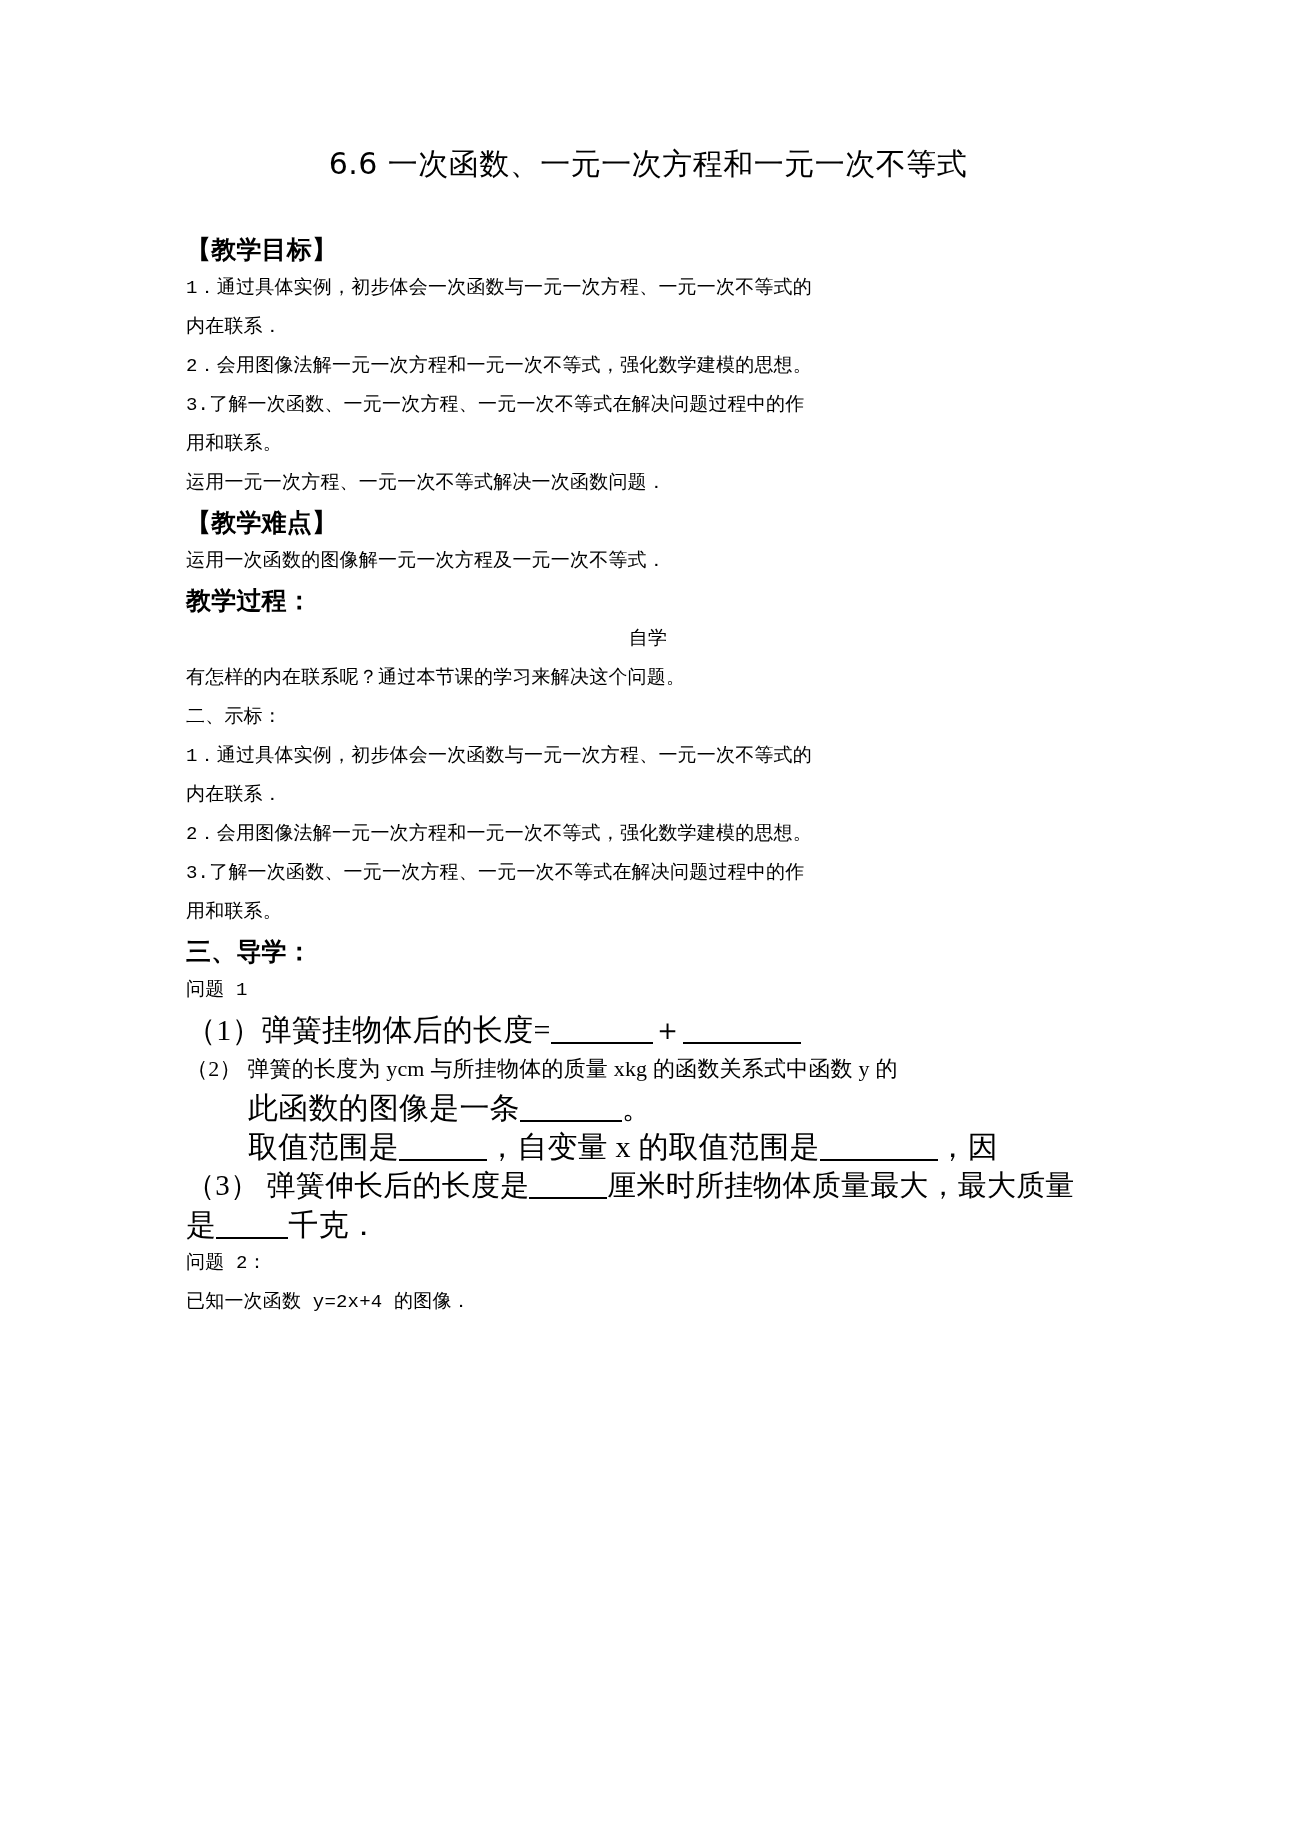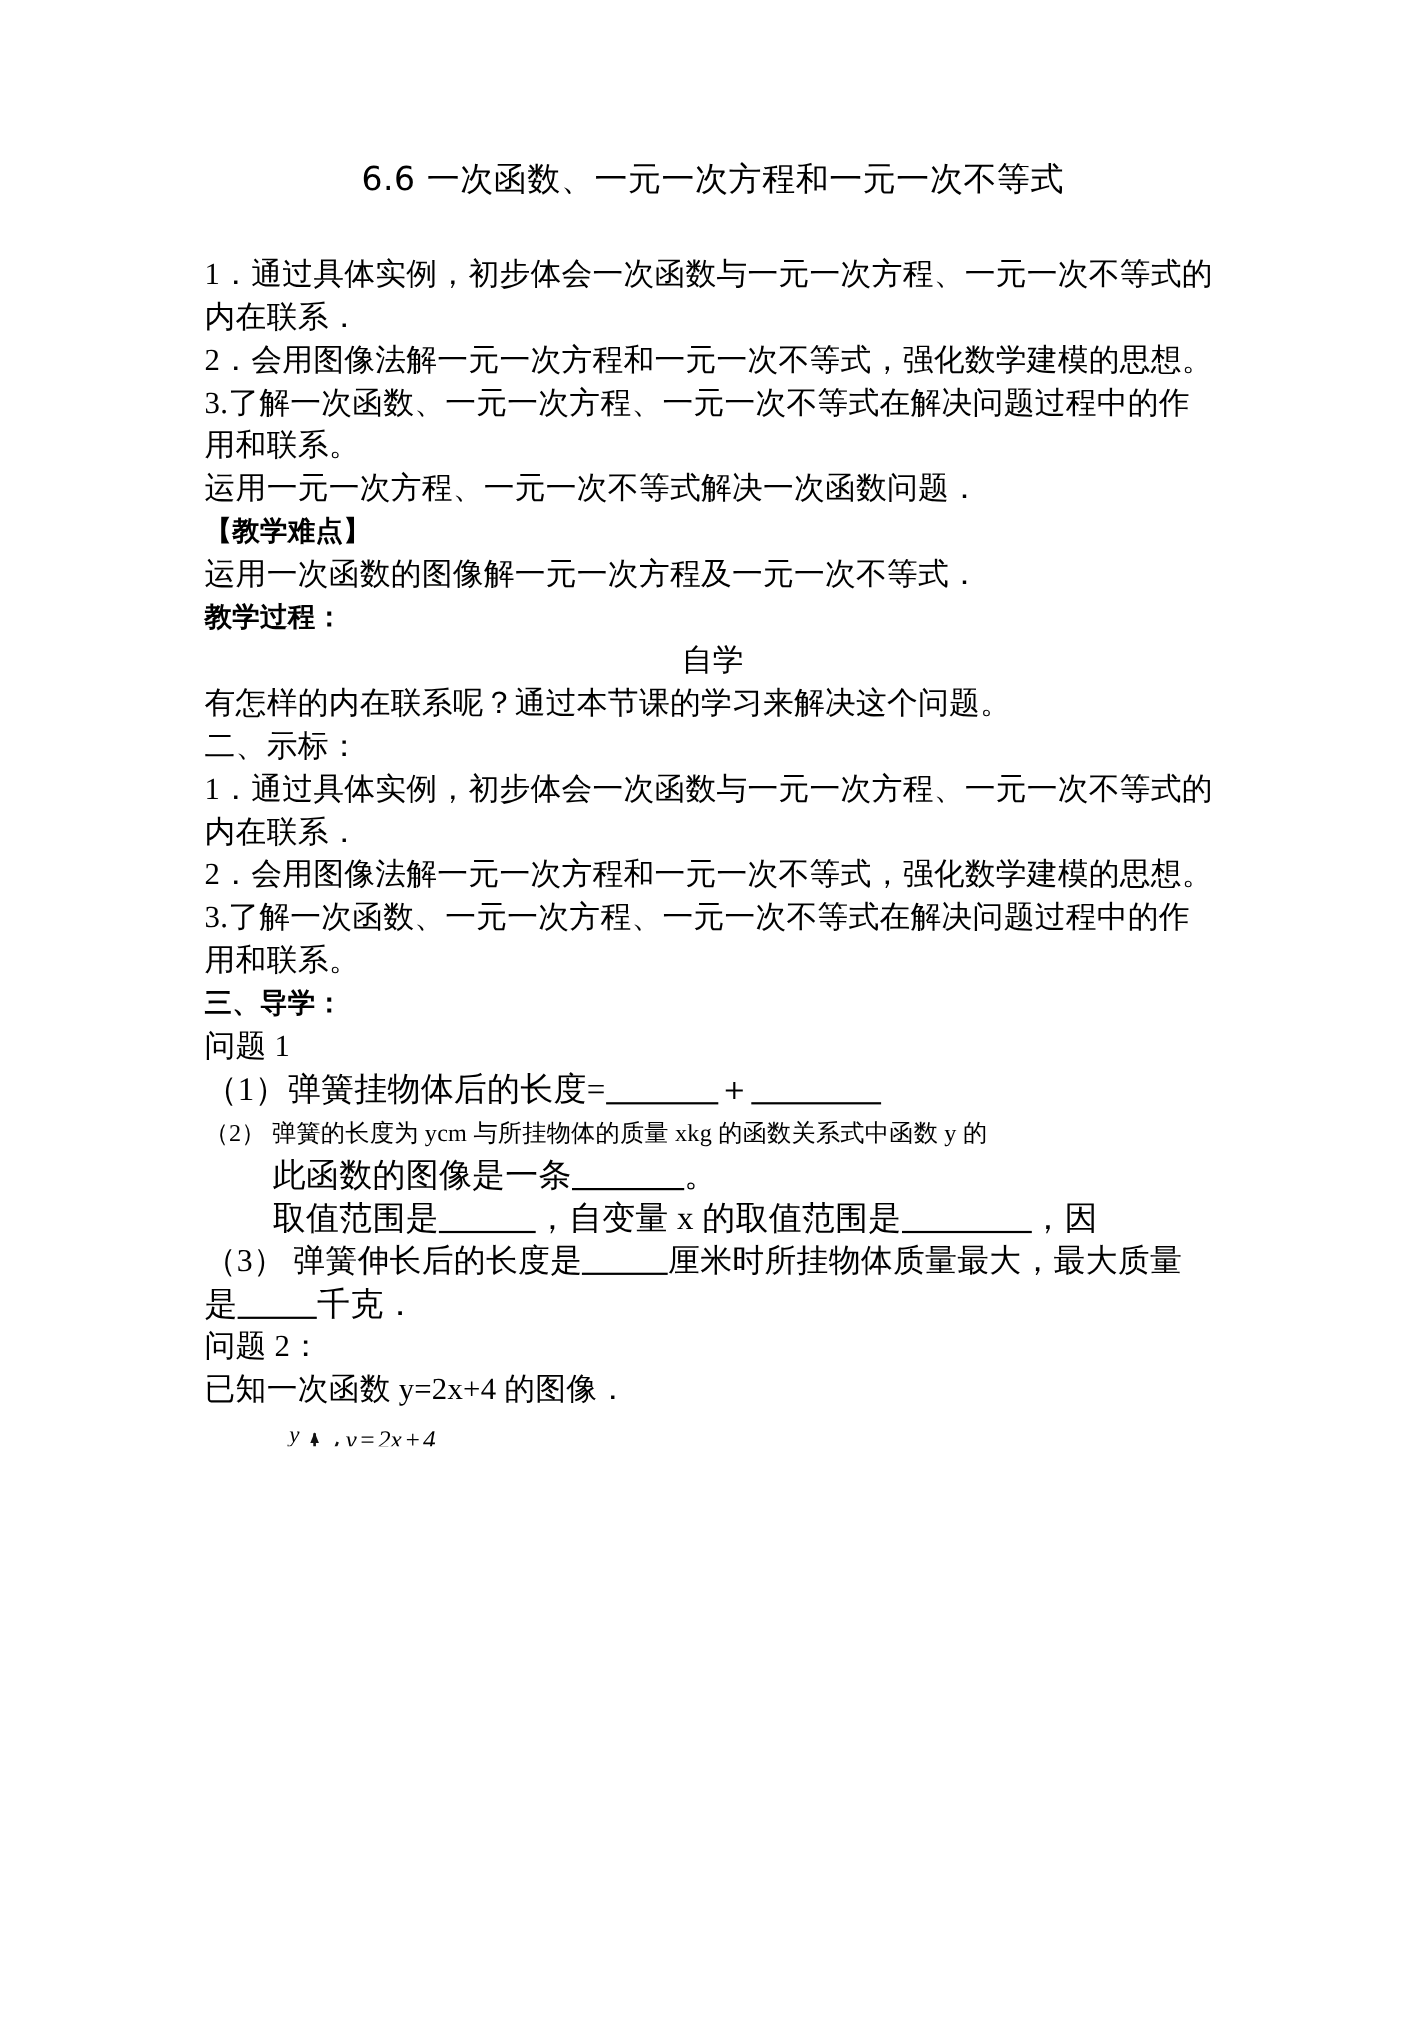--- a/index.html
+++ b/index.html
@@ -36,24 +36,25 @@
     font-family: "DejaVu Sans", "Liberation Sans", sans-serif;
   }
   .heading {
     font-weight: bold;
     font-size: 25px;
     line-height: 39px;
     margin: 0;
     letter-spacing: 0.2px;
   }
   .para {
-    font-size: 28px;
+    font-size: 19px;
     line-height: 39px;
     margin: 0;
     letter-spacing: 0.2px;
+    font-family: Liberation Mono, monospace;
   }
   .para-indent {
     text-indent: 50px;
   }
   .center {
     text-align: center;
   }
   .sub {
     font-size: 30px;
     line-height: 39px;
@@ -97,20 +98,21 @@
   .graph-wrap svg { display:block; }
 </style>
 </head>
 <body>
 
 <div class="page">
   <div class="doc">
 
     <h1 class="title">6.6  一次函数、一元一次方程和一元一次不等式</h1>
 
+    <p class="heading">【教学目标】</p>
     <p class="para">1．通过具体实例，初步体会一次函数与一元一次方程、一元一次不等式的</p>
     <p class="para">内在联系．</p>
     <p class="para">2．会用图像法解一元一次方程和一元一次不等式，强化数学建模的思想。</p>
     <p class="para">3.了解一次函数、一元一次方程、一元一次不等式在解决问题过程中的作</p>
     <p class="para">用和联系。</p>
 
     <p class="para">运用一元一次方程、一元一次不等式解决一次函数问题．</p>
 
     <p class="heading">【教学难点】</p>
     <p class="para">运用一次函数的图像解一元一次方程及一元一次不等式．</p>

